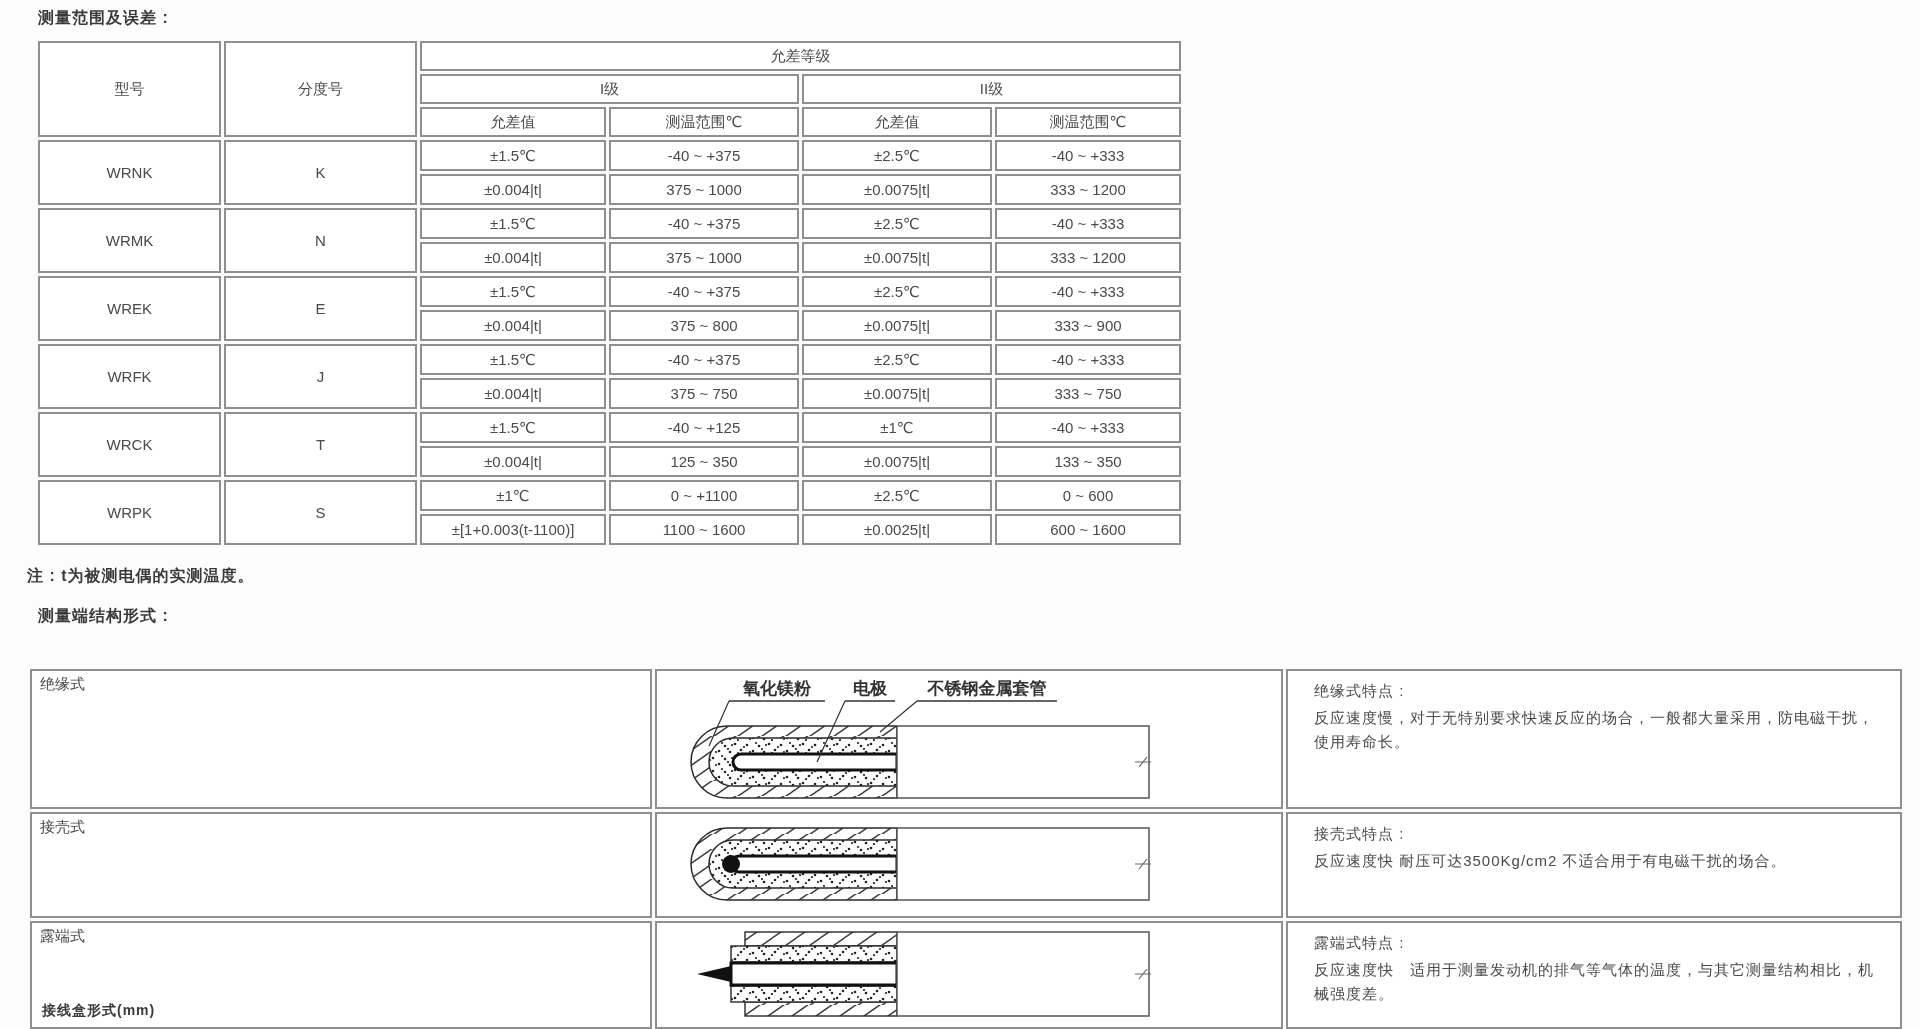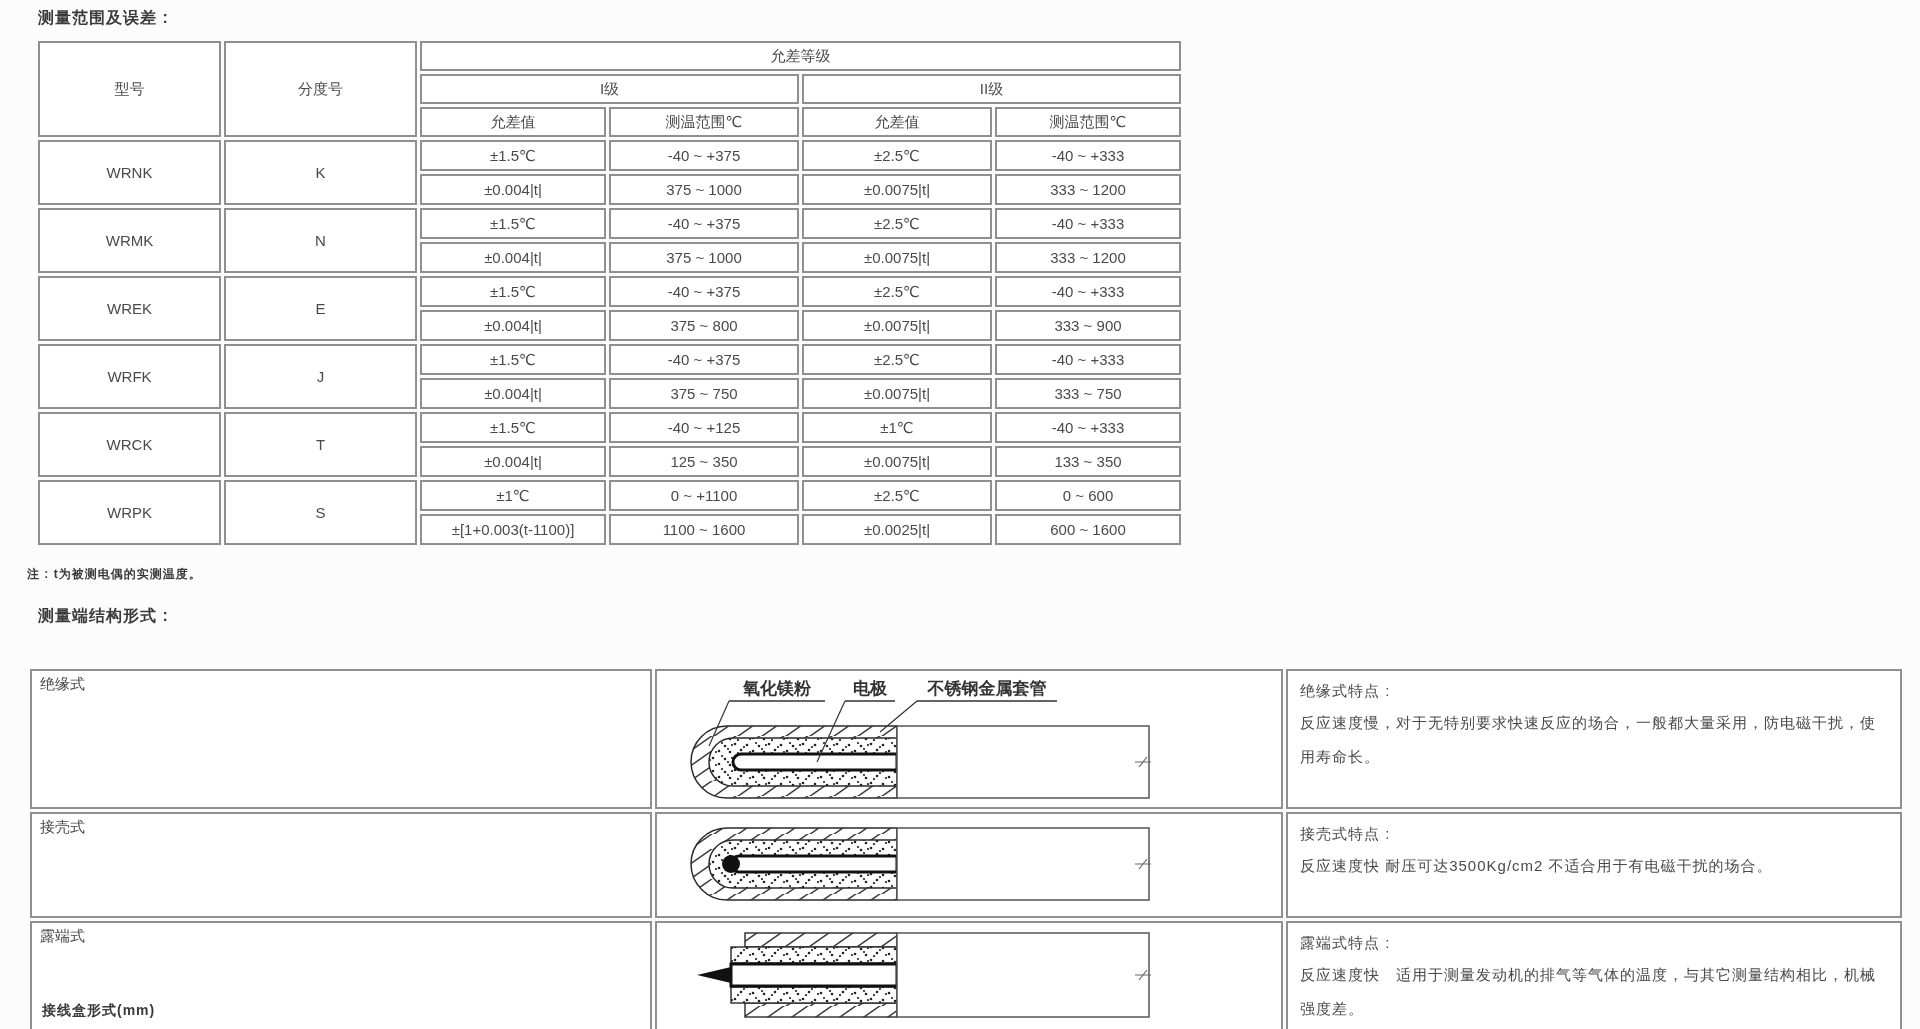--- a/index.html
+++ b/index.html
@@ -3,41 +3,41 @@
 <meta charset="utf-8">
 <style>
   html,body{margin:0;padding:0;}
   body{
     width:1920px;height:1029px;position:relative;overflow:hidden;
     background:#fcfcfc;color:#3f3f3f;
     font-family:"Liberation Sans","DejaVu Sans",sans-serif;
   }
   .sec-title{position:absolute;font-size:16px;font-weight:bold;color:#3a3a3a;letter-spacing:1px;}
   #t1-title{left:38px;top:8px;}
-  #note{position:absolute;left:27px;top:566px;font-size:12px;font-weight:bold;color:#3a3a3a;letter-spacing:1px;}
+  #note{position:absolute;left:27px;top:566px;font-size:16px;font-weight:bold;color:#3a3a3a;letter-spacing:1px;}
   #t2-title{left:38px;top:606px;}
   #footer-label{position:absolute;left:42px;top:1002px;font-size:14px;font-weight:bold;color:#3a3a3a;letter-spacing:1px;}
 
   table{border-collapse:separate;border-spacing:3px;}
   td{border:2px solid #8f8f8f;background:#ffffff;font-size:15px;color:#4a4a4a;}
 
   
   #t1{position:absolute;left:35px;top:38px;table-layout:fixed;}
   #t1 td{text-align:center;vertical-align:middle;padding:0;}
   #t1 td.hd{height:26px;}
   #t1 td.dc{height:27px;}
 
   
   #t2{position:absolute;left:27px;top:666px;table-layout:fixed;}
   #t2 td{vertical-align:top;}
   #t2 td.name-cell{padding:4px 8px;font-size:15px;}
   #t2 td.diagram-cell{padding:2px 16px 2px 8px;vertical-align:middle;}
-  #t2 td.feat-cell{padding:4px 12px;}
+  #t2 td.feat-cell{padding:4px 26px;}
   .feat-title{font-size:15px;line-height:31px;letter-spacing:1px;}
-  .feat-body{font-size:15px;line-height:34px;letter-spacing:1px;}
+  .feat-body{font-size:15px;line-height:24px;letter-spacing:1px;}
   #t2 tr.r1 td{height:128px;}
   #t2 tr.r2 td{height:94px;}
   #t2 tr.r3 td{height:96px;margin-top:8px;}
 
   svg text{font-family:"Liberation Sans","DejaVu Sans",sans-serif;font-size:17px;font-weight:bold;fill:#333;}
 </style>
 </head>
 <body>
 
 <svg width="0" height="0" style="position:absolute">

